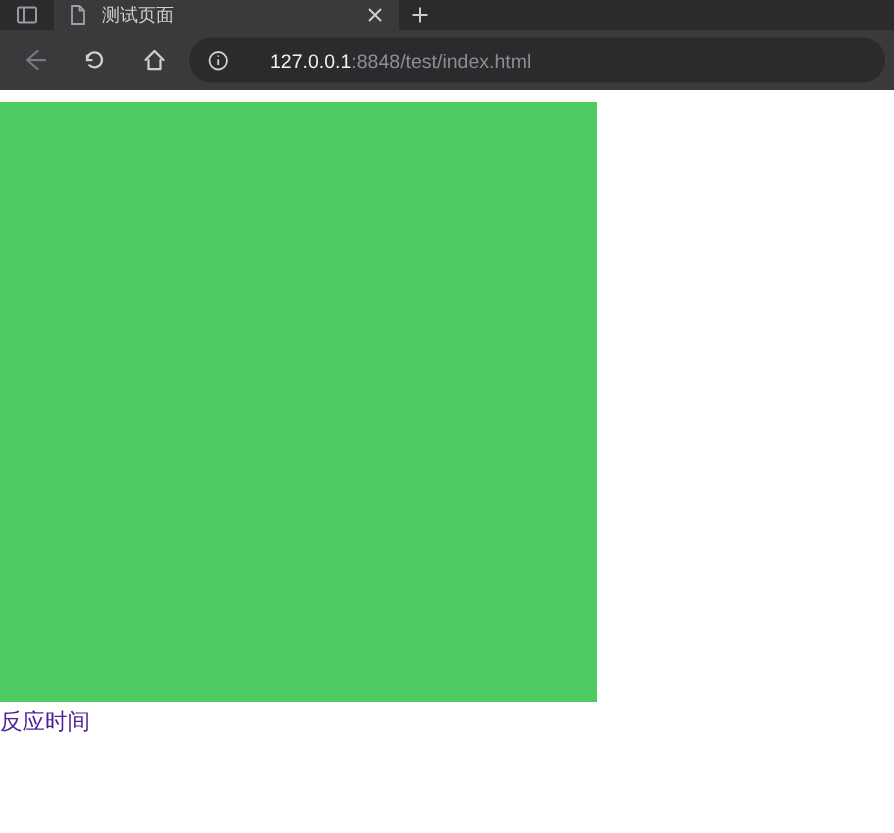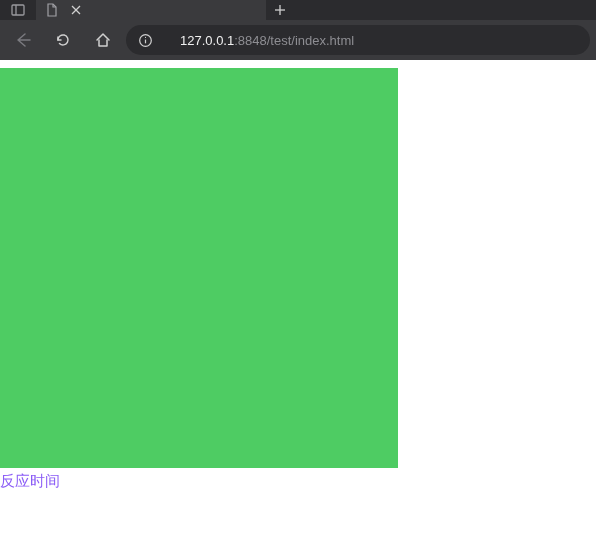--- a/index.html
+++ b/index.html
@@ -116,21 +116,21 @@
       position: relative;
     }
     .green-box {
       width: 398px;
       height: 400px;
       background: #4ecc63;
       margin-top: 8px;
     }
     .label-text {
       font-size: 15px;
-      color: #8b5cf6;
+      color: #4c1d95;
       margin-top: 4px;
       margin-left: 0;
       font-family: "Microsoft YaHei", SimSun, Arial, sans-serif;
     }
   </style>
 </head>
 <body>
 
 <div class="browser-chrome">
   <div class="tab-bar">
@@ -140,20 +140,21 @@
         <line x1="5" y1="2" x2="5" y2="12"></line>
       </svg>
     </div>
     <div class="tab">
       <span class="page-icon-wrap">
         <svg width="12" height="14" viewBox="0 0 12 14" fill="none" stroke="#a0a0a5" stroke-width="1.2">
           <path d="M2 1 h5 l3 3 v9 H2 z"></path>
           <path d="M7 1 v3 h3"></path>
         </svg>
       </span>
+      <span class="tab-title">测试页面</span>
       <span class="close">
         <svg width="10" height="10" viewBox="0 0 10 10" stroke="#cfcfcf" stroke-width="1.3">
           <line x1="1" y1="1" x2="9" y2="9"></line>
           <line x1="9" y1="1" x2="1" y2="9"></line>
         </svg>
       </span>
     </div>
     <div class="new-tab">
       <svg width="12" height="12" viewBox="0 0 12 12" stroke="#cfcfcf" stroke-width="1.3">
         <line x1="6" y1="1" x2="6" y2="11"></line>

